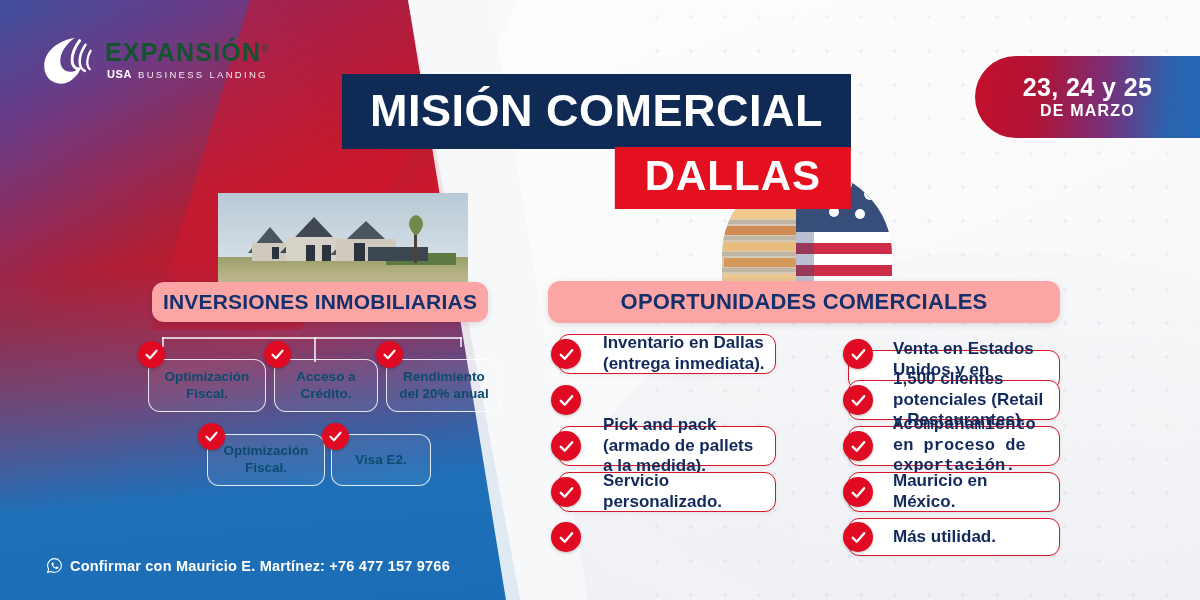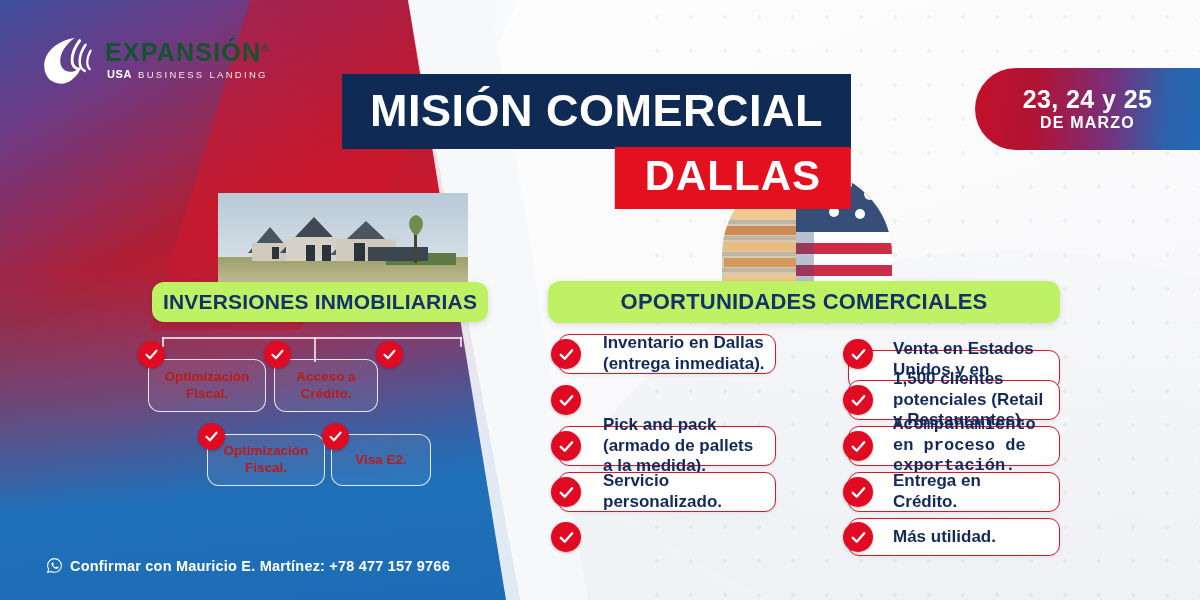--- a/index.html
+++ b/index.html
@@ -110,21 +110,21 @@
     font-size:42px; font-weight:bold; letter-spacing:1px;
     padding:8px 30px 12px 30px;
     line-height:1;
     margin:-2px auto 0 auto;
     width:max-content;
     position:relative; left:50%; transform:translateX(-50%);
   }
 
   
   .date-badge {
-    position:absolute; right:0; top:68px; z-index:30;
+    position:absolute; right:0; top:56px; z-index:30;
     width:225px; height:82px;
     border-radius:42px 0 0 42px;
     background:linear-gradient(95deg, #c3102b 0%, #b11334 28%, #7a2f79 58%, #2d62ad 85%, #2268b4 100%);
     display:flex; flex-direction:column; align-items:center; justify-content:center;
     color:#fff;
   }
   .date-line1 { font-size:25px; font-weight:bold; letter-spacing:.4px; line-height:1.05; }
   .date-line2 { font-size:16px; font-weight:bold; letter-spacing:1.2px; line-height:1.2; }
 
   
@@ -133,21 +133,21 @@
     z-index:12; overflow:hidden;
   }
   .photo-circle {
     position:absolute; left:722px; top:170px; width:170px; height:124px;
     z-index:12; overflow:hidden; border-radius:85px 85px 0 0;
   }
 
   
   .panel-head {
     position:absolute; z-index:25;
-    background:#bef264;
+    background:#fca5a5;
     border-radius:12px;
     color:#15306b;
     font-size:22px; font-weight:bold; letter-spacing:.2px;
     display:flex; align-items:center; justify-content:center;
     box-shadow:0 2px 7px rgba(0,0,0,.12);
     white-space:nowrap;
   }
   .panel-head.left  { left:152px; top:282px; width:336px; height:40px; font-size:21px; }
   .panel-head.right { left:548px; top:281px; width:512px; height:42px; }
 
@@ -157,21 +157,21 @@
   .conn.v1 { left:162px; top:337px; width:2px; height:10px; }
   .conn.v2 { left:314px; top:337px; width:2px; height:25px; }
   .conn.v3 { left:460px; top:337px; width:2px; height:10px; }
 
   
   .lbox {
     position:absolute; z-index:20;
     border:1.6px solid rgba(255,255,255,.85);
     border-radius:12px;
     background:rgba(255,255,255,.06);
-    color:#b91c1c;
+    color:#0c4a6e;
     font-size:13.5px; font-weight:bold; line-height:1.25;
     display:flex; align-items:center; justify-content:center;
     text-align:center;
     padding:6px 8px;
   }
   .rbox {
     position:absolute; z-index:20;
     border:1.6px solid #d8162b;
     border-radius:11px;
     background:#ffffff;
@@ -327,20 +327,21 @@
       </svg>
   </div>
 
   <div class="lbox" style="left:274px; top:359px; width:104px; height:53px;">Acceso a Crédito.</div>
   <div class="check sm" style="left:264px; top:341px;">
     <svg viewBox="0 0 24 24">
         <path d="M4 12.5 L9.5 18 L20 6" fill="none" stroke="#fff" stroke-width="3.4" stroke-linecap="round" stroke-linejoin="round"></path>
       </svg>
   </div>
 
+  <div class="lbox" style="left:386px; top:359px; width:116px; height:53px;">Rendimiento del 20% anual</div>
   <div class="check sm" style="left:376px; top:341px;">
     <svg viewBox="0 0 24 24">
         <path d="M4 12.5 L9.5 18 L20 6" fill="none" stroke="#fff" stroke-width="3.4" stroke-linecap="round" stroke-linejoin="round"></path>
       </svg>
   </div>
 
   <div class="lbox" style="left:207px; top:434px; width:118px; height:52px;">Optimización Fiscal.</div>
   <div class="check sm" style="left:198px; top:423px;">
     <svg viewBox="0 0 24 24">
         <path d="M4 12.5 L9.5 18 L20 6" fill="none" stroke="#fff" stroke-width="3.4" stroke-linecap="round" stroke-linejoin="round"></path>
@@ -403,35 +404,35 @@
       </svg>
   </div>
 
   <div class="rbox" style="left:848px; top:426px; width:212px; height:40px;font-family:Liberation Mono, monospace;">Acompañamiento en proceso de exportación.</div>
   <div class="check" style="left:843px; top:431px;">
     <svg viewBox="0 0 24 24">
         <path d="M4 12.5 L9.5 18 L20 6" fill="none" stroke="#fff" stroke-width="3.4" stroke-linecap="round" stroke-linejoin="round"></path>
       </svg>
   </div>
 
-  <div class="rbox" style="left:848px; top:472px; width:212px; height:40px;">Entrega en Crédito.</div>
+  <div class="rbox" style="left:848px; top:472px; width:212px; height:40px;">Mauricio en México.</div>
   <div class="check" style="left:843px; top:477px;">
     <svg viewBox="0 0 24 24">
         <path d="M4 12.5 L9.5 18 L20 6" fill="none" stroke="#fff" stroke-width="3.4" stroke-linecap="round" stroke-linejoin="round"></path>
       </svg>
   </div>
 
   <div class="rbox" style="left:848px; top:518px; width:212px; height:38px;">Más utilidad.</div>
   <div class="check" style="left:843px; top:522px;">
     <svg viewBox="0 0 24 24">
         <path d="M4 12.5 L9.5 18 L20 6" fill="none" stroke="#fff" stroke-width="3.4" stroke-linecap="round" stroke-linejoin="round"></path>
       </svg>
   </div>
 
   <div class="footer">
     <svg class="wa-icon" viewBox="0 0 24 24">
       <path d="M12 2.3 C6.6 2.3 2.3 6.6 2.3 12 c0 1.8 .5 3.5 1.4 5 L2.3 21.7 l4.9 -1.3 c1.4 .8 3.1 1.2 4.8 1.2 c5.4 0 9.7 -4.3 9.7 -9.6 S17.4 2.3 12 2.3 Z" fill="none" stroke="#ffffff" stroke-width="1.5"></path>
       <path d="M9.2 7.6 c-.25 0 -.5 .1 -.7 .35 c-.25 .3 -.85 .85 -.85 2 c0 1.15 .87 2.27 1 2.43 c.12 .16 1.7 2.8 4.2 3.8 c2.07 .83 2.5 .67 2.95 .62 c.45 -.04 1.45 -.6 1.66 -1.18 c.2 -.58 .2 -1.07 .14 -1.18 c-.06 -.1 -.23 -.16 -.48 -.28 c-.25 -.13 -1.47 -.73 -1.7 -.81 c-.22 -.08 -.39 -.13 -.55 .13 c-.16 .25 -.63 .8 -.77 .96 c-.14 .17 -.28 .19 -.53 .06 c-.25 -.12 -1.06 -.39 -2.02 -1.25 c-.75 -.66 -1.25 -1.48 -1.4 -1.73 c-.14 -.25 -.01 -.39 .11 -.51 c.11 -.11 .25 -.29 .38 -.44 c.12 -.15 .16 -.25 .25 -.42 c.08 -.17 .04 -.31 -.02 -.44 c-.06 -.12 -.55 -1.35 -.76 -1.84 c-.18 -.44 -.37 -.38 -.5 -.39 Z" fill="#ffffff"></path>
     </svg>
-    <span>Confirmar con Mauricio E. Martínez: +78 477 157 9766</span>
+    <span>Confirmar con Mauricio E. Martínez: +76 477 157 9766</span>
   </div>
 
 </div>
 
 </body></html>

